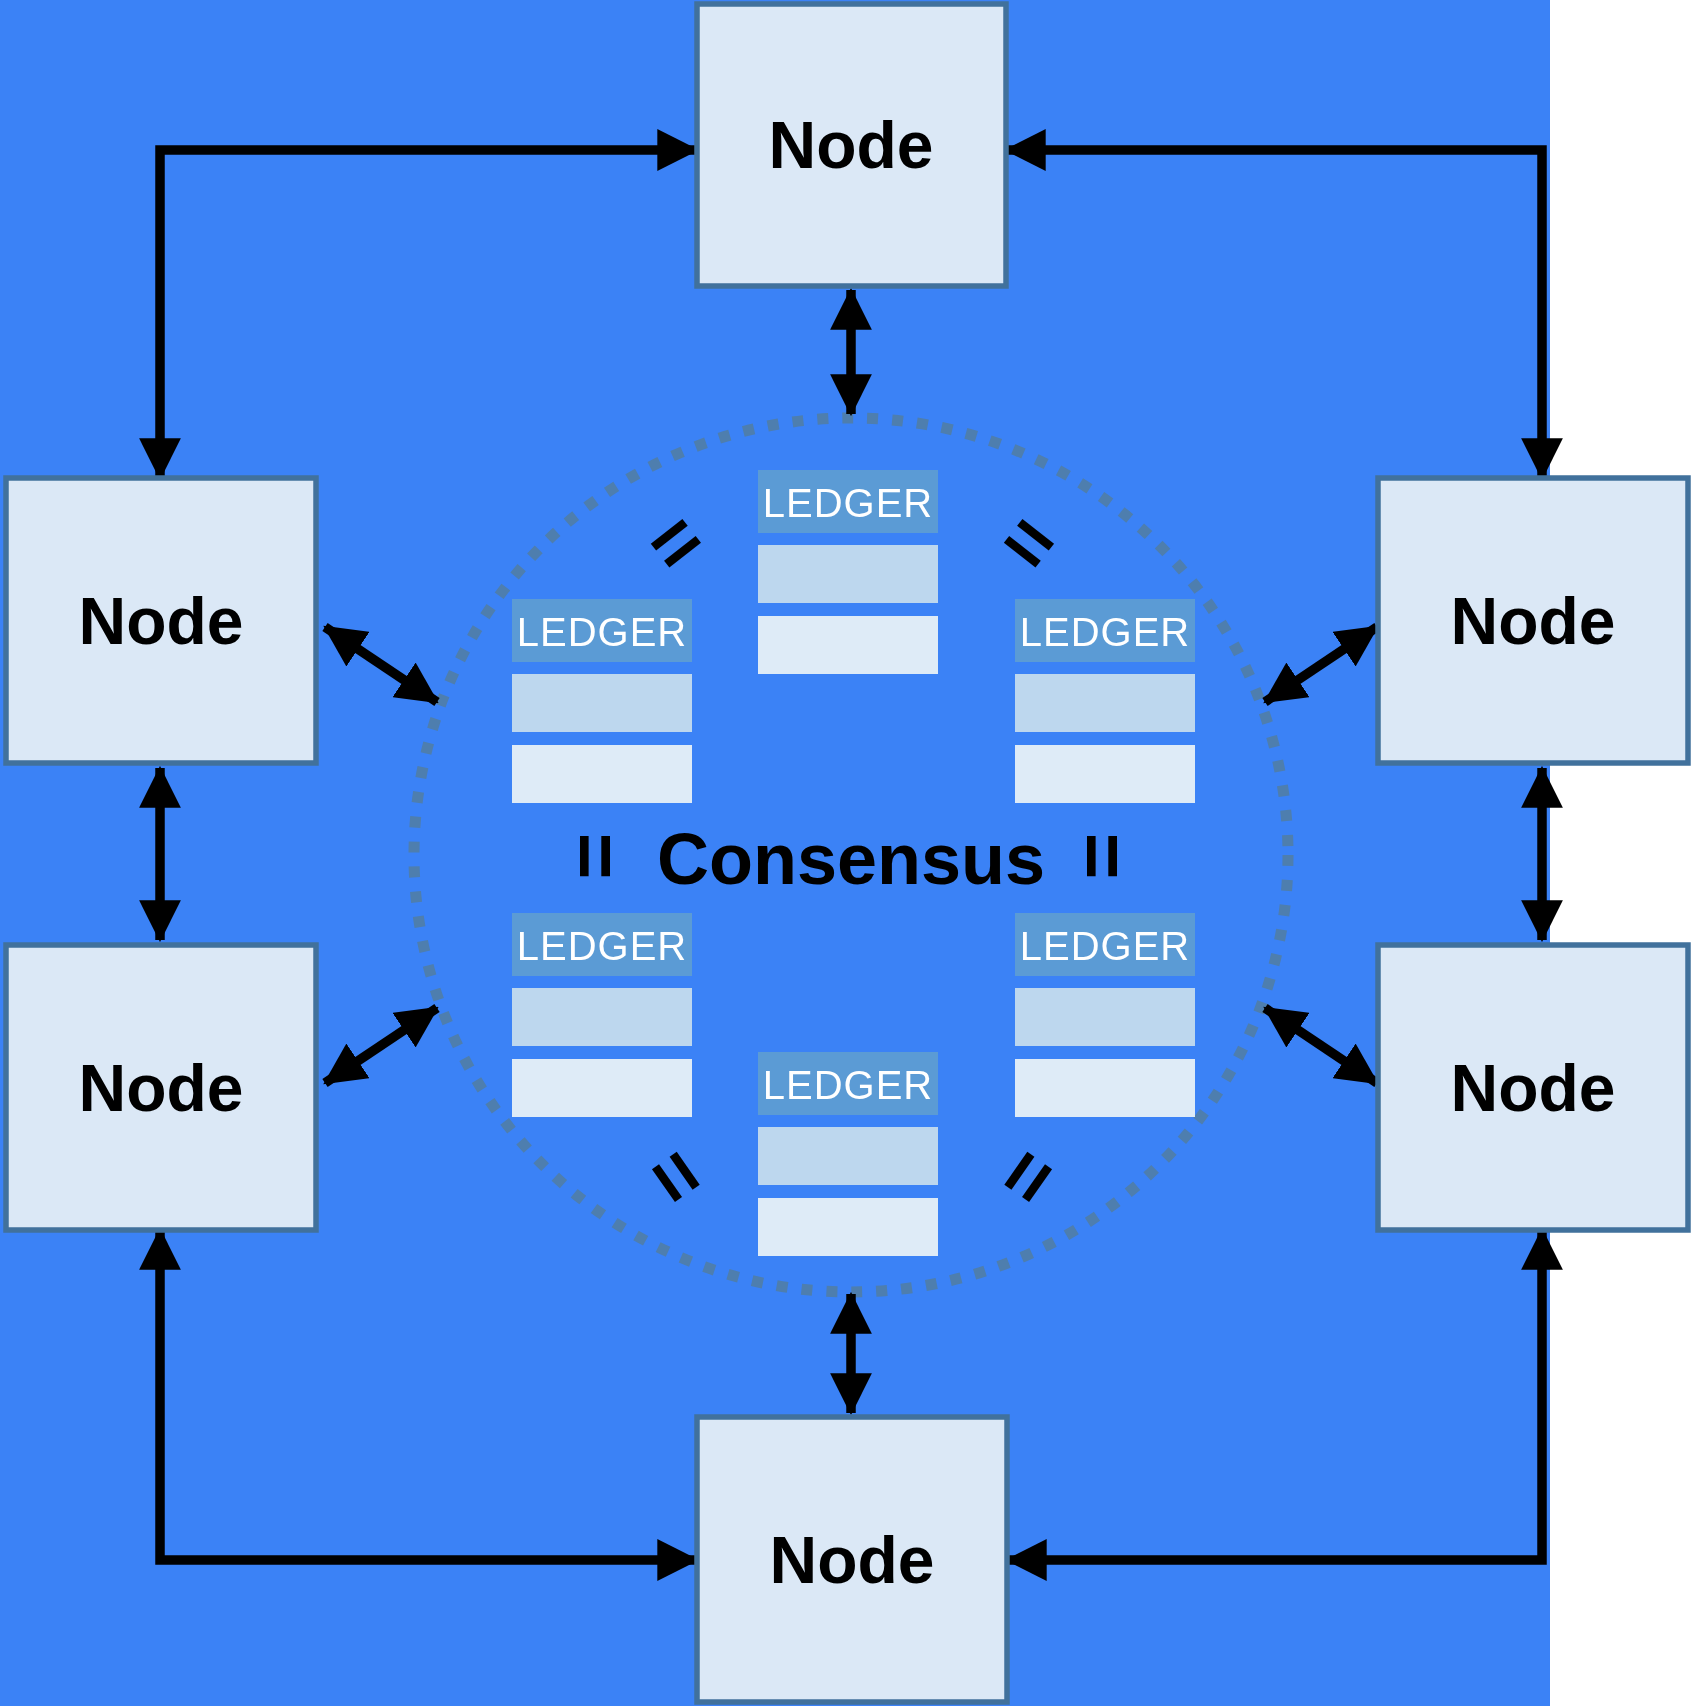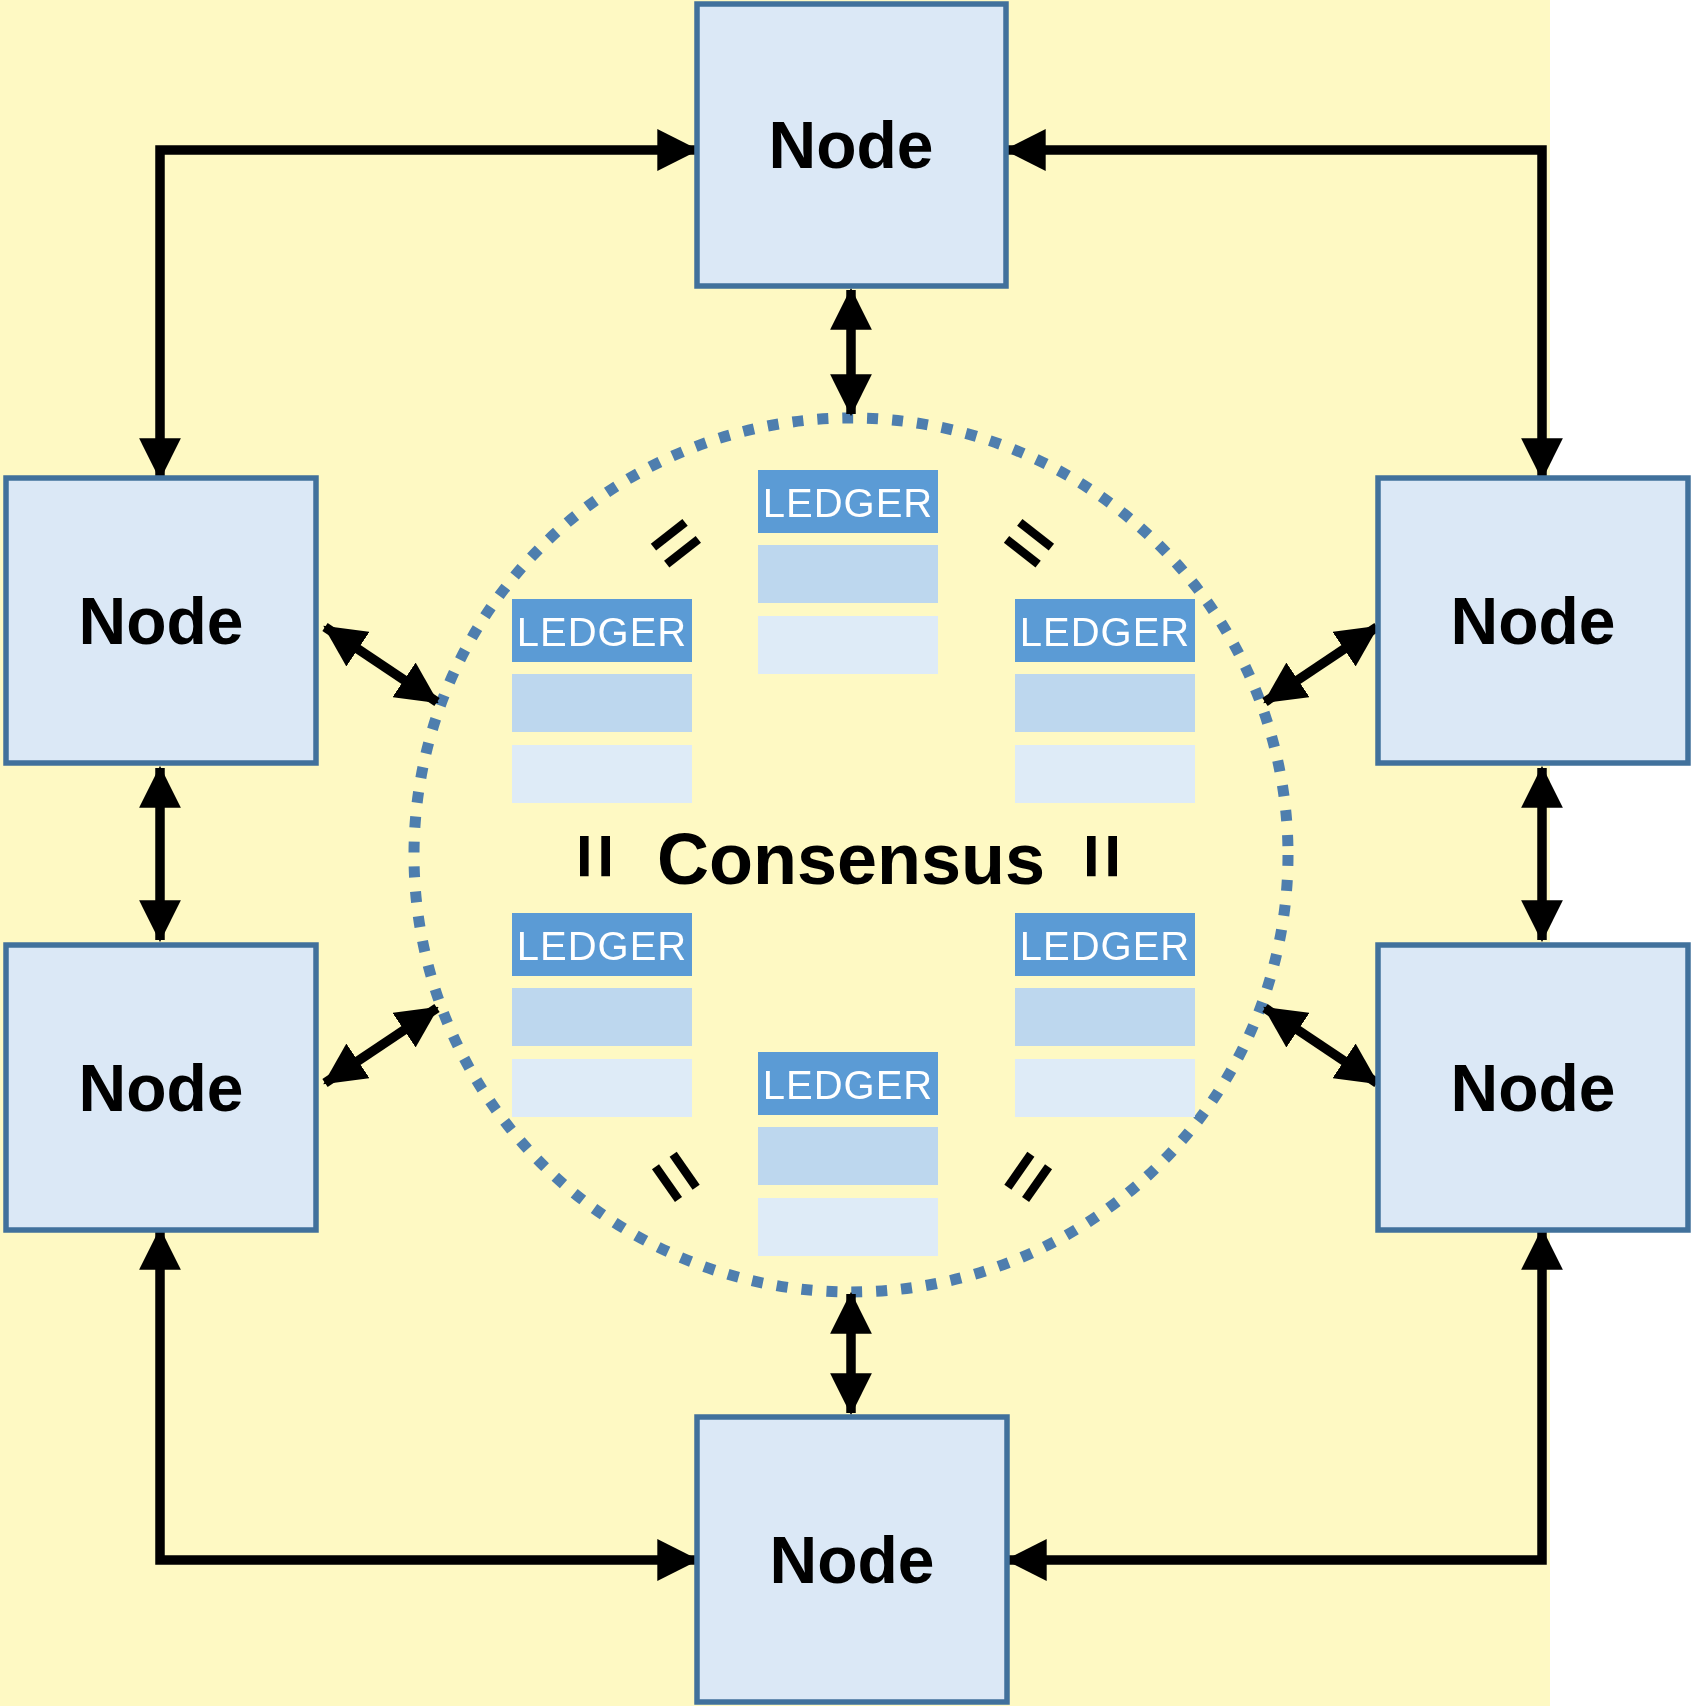--- a/index.html
+++ b/index.html
@@ -1,16 +1,16 @@
 <!DOCTYPE html>
 <html><head>
 <meta charset="utf-8">
 <style>
   html,body{margin:0;padding:0;background:#ffffff;}
-  .stage{width:1550px;height:1706px;position:relative;background:#fef9c3;}
+  .stage{width:1550px;height:1706px;position:relative;background:#3b82f6;}
   svg{display:block;}
   text{font-family:"Liberation Sans","DejaVu Sans",sans-serif;}
   .node-rect{stroke-width:5.5;}
   .node-label{font-size:66px;font-weight:bold;text-anchor:middle;}
   .consensus-label{font-size:72px;font-weight:bold;text-anchor:middle;}
   .ledger-label{font-size:40px;letter-spacing:1px;text-anchor:middle;}
   .equals-glyph{font-size:80px;font-weight:bold;text-anchor:middle;}
   .connector{fill:none;stroke-width:9.5;}
   .consensus-circle{fill:none;stroke-width:11;stroke-dasharray:11 14;stroke-linecap:butt;}
 </style>

